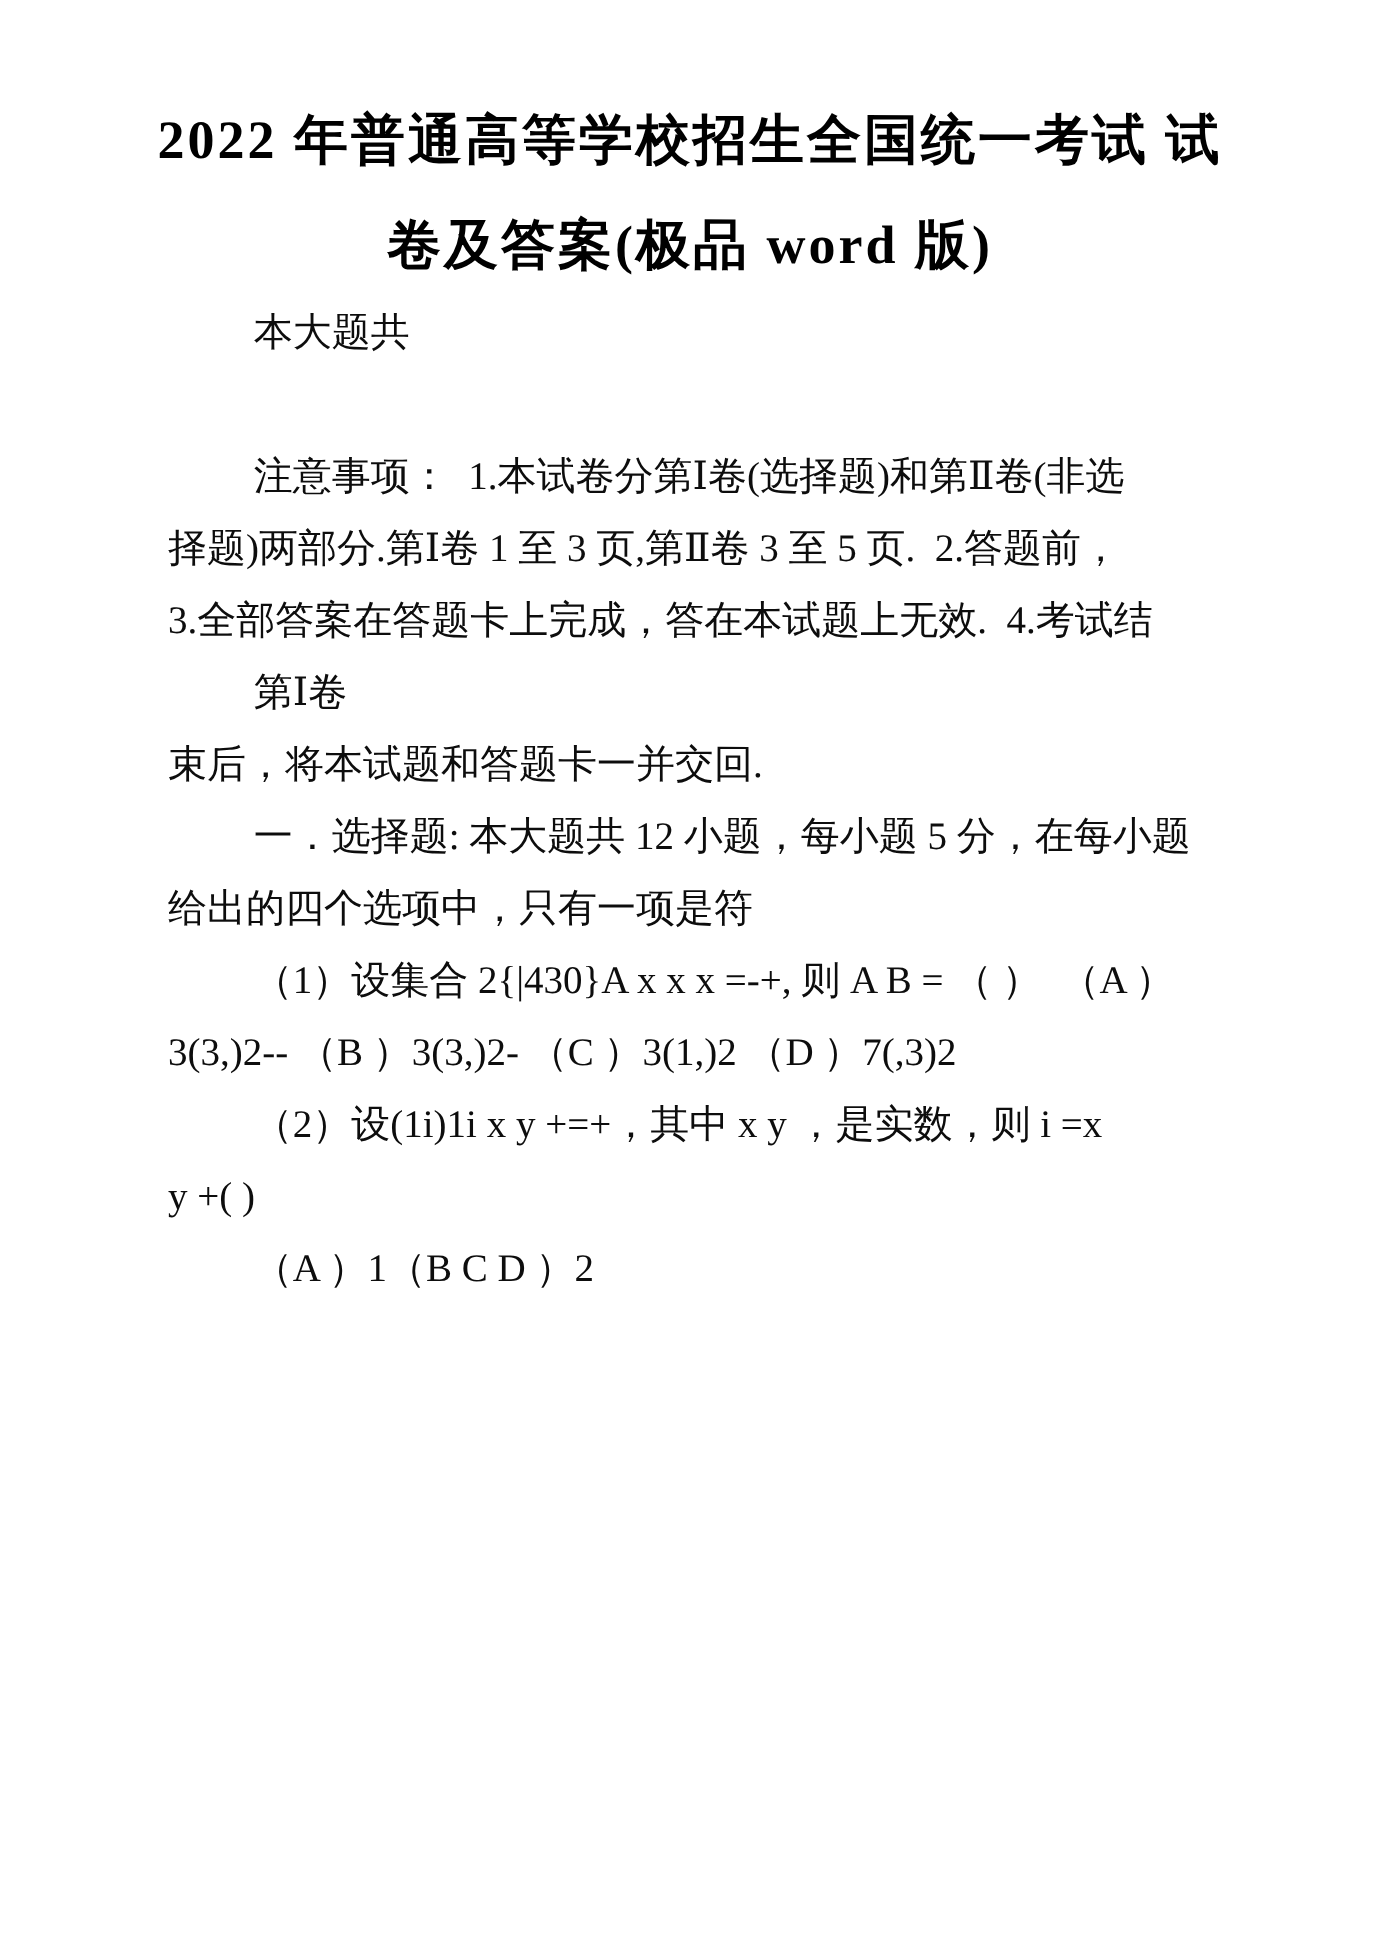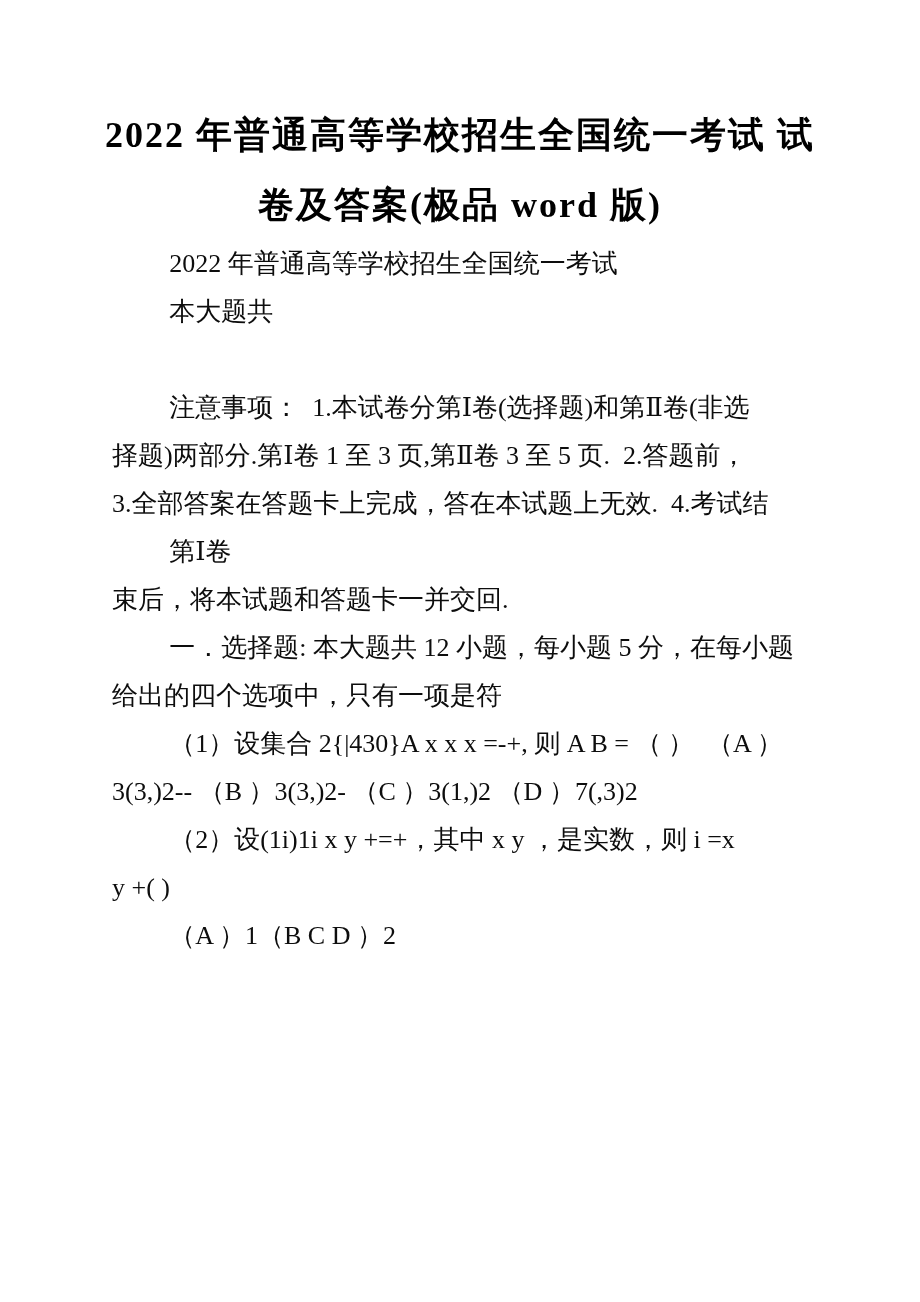--- a/index.html
+++ b/index.html
@@ -9,21 +9,21 @@
   }
   .page {
     position: relative;
     width: 920px;
     height: 1302px;
     background: #ffffff;
     color: #000000;
     font-family: "Liberation Serif", "DejaVu Serif", serif;
     overflow: hidden;
     box-sizing: border-box;
-    padding-top: 100px;
+    padding-top: 58px;
   }
   .doc-title {
     text-align: center;
     font-size: 36px;
     font-weight: 700;
     line-height: 70px;
     letter-spacing: 2px;
     color: #000000;
   }
   .title-line {
@@ -48,21 +48,20 @@
 <body>
 
 <div class="page">
 
   <div class="doc-title">
     <div class="title-line">2022 年普通高等学校招生全国统一考试 试</div>
     <div class="title-line">卷及答案(极品 word 版)</div>
   </div>
 
   <div class="doc-body">
-    <div class="line indent">2022 年普通高等学校招生全国统一考试</div>
     <div class="line indent">本大题共</div>
     <div class="line"></div>
     <div class="line indent">注意事项：  1.本试卷分第Ⅰ卷(选择题)和第Ⅱ卷(非选</div>
     <div class="line">择题)两部分.第Ⅰ卷 1 至 3 页,第Ⅱ卷 3 至 5 页.  2.答题前，</div>
     <div class="line">3.全部答案在答题卡上完成，答在本试题上无效.  4.考试结</div>
     <div class="line indent">第Ⅰ卷</div>
     <div class="line">束后，将本试题和答题卡一并交回.</div>
     <div class="line indent">一．选择题: 本大题共 12 小题，每小题 5 分，在每小题</div>
     <div class="line">给出的四个选项中，只有一项是符</div>
     <div class="line indent">（1）设集合 2{|430}A x x x =-+, 则 A B = （ ）  （A ）</div>

